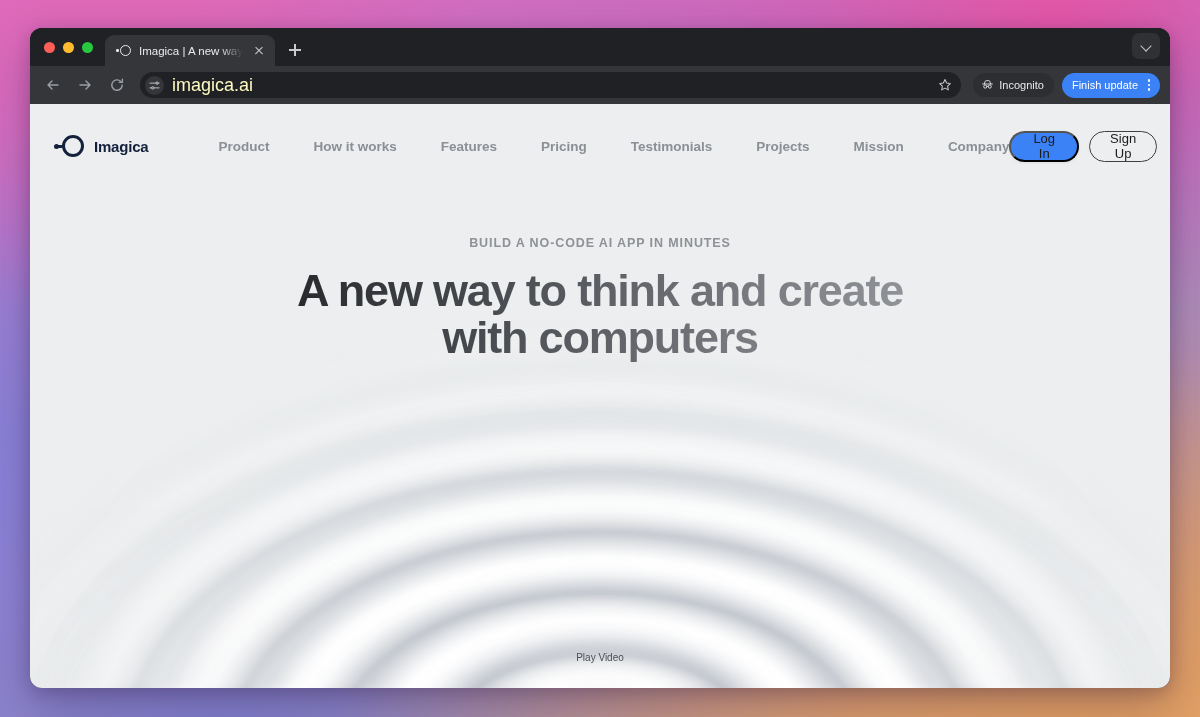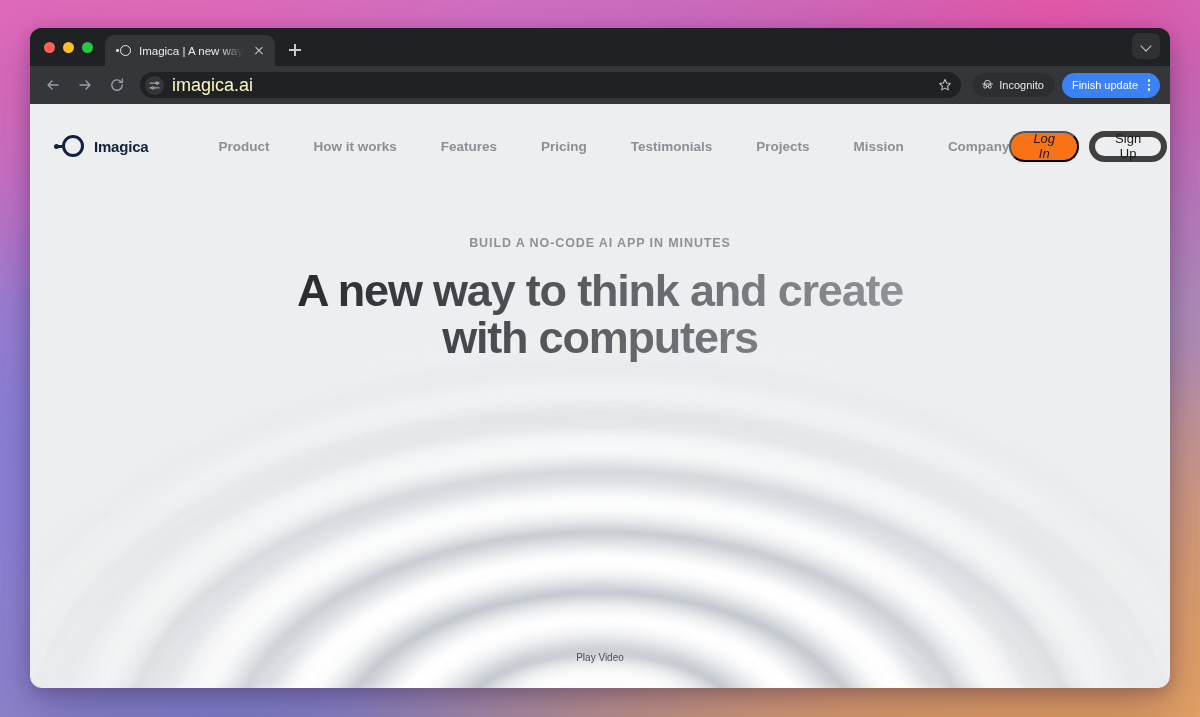--- a/index.html
+++ b/index.html
@@ -281,32 +281,31 @@
     justify-content: center;
     gap: 44px;
     margin-left: 70px;
   }
   .nav-link { font-size: 13.5px; color: #8b8f96; white-space: nowrap; font-weight: bold; }
 
   .nav-actions { display: flex; align-items: center; gap: 10px; }
   .btn-login {
     height: 31px; padding: 0 22px;
     border-radius: 16px;
-    background: #f97316;
+    background: #3b82f6;
     color: #1a1a1a;
     font-size: 13px;
     display: flex; align-items: center; justify-content: center;
     box-shadow: 0 1px 3px rgba(0,0,0,0.07);
-    font-style: italic;
   }
   .btn-signup {
     height: 31px; padding: 0 20px;
     border-radius: 16px;
     background: transparent;
-    border: 6px solid #404040;
+    border: 1px solid #404040;
     color: #1a1a1a;
     font-size: 13px;
     display: flex; align-items: center; justify-content: center;
   }
 
   
   .hero {
     position: relative;
     z-index: 4;
     text-align: center;

